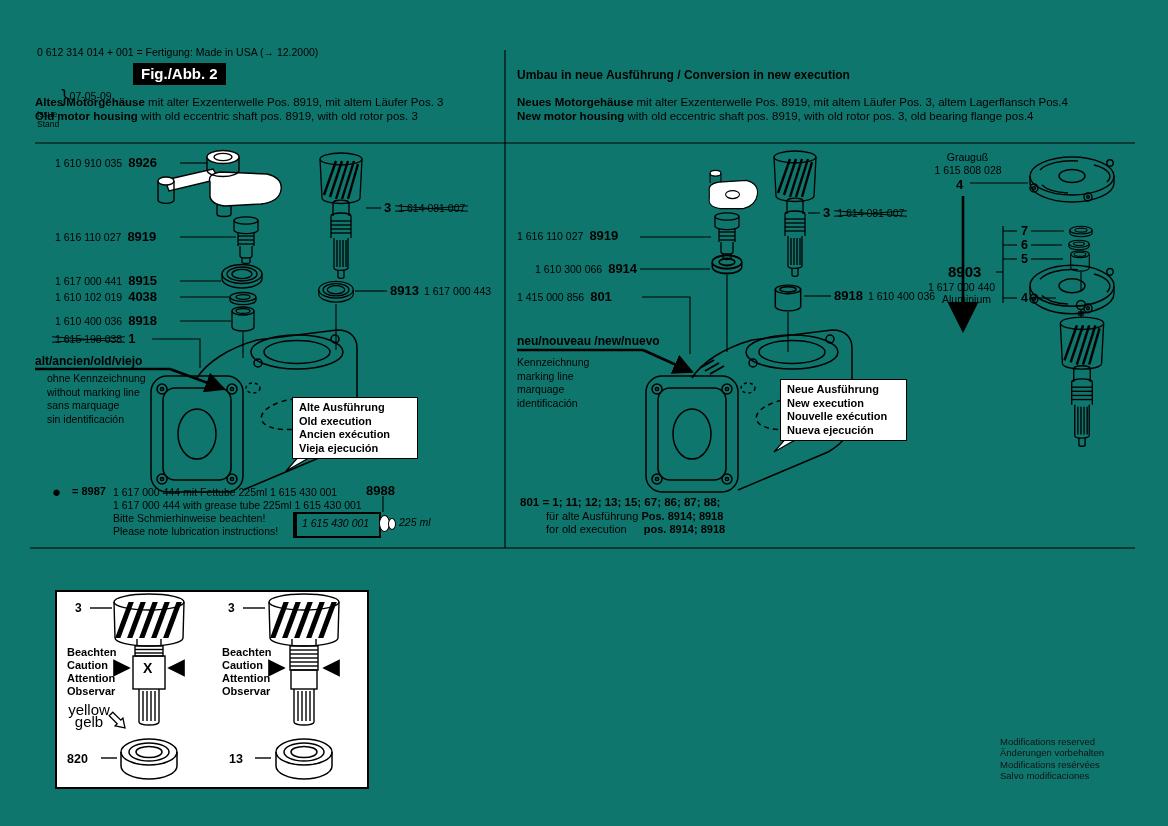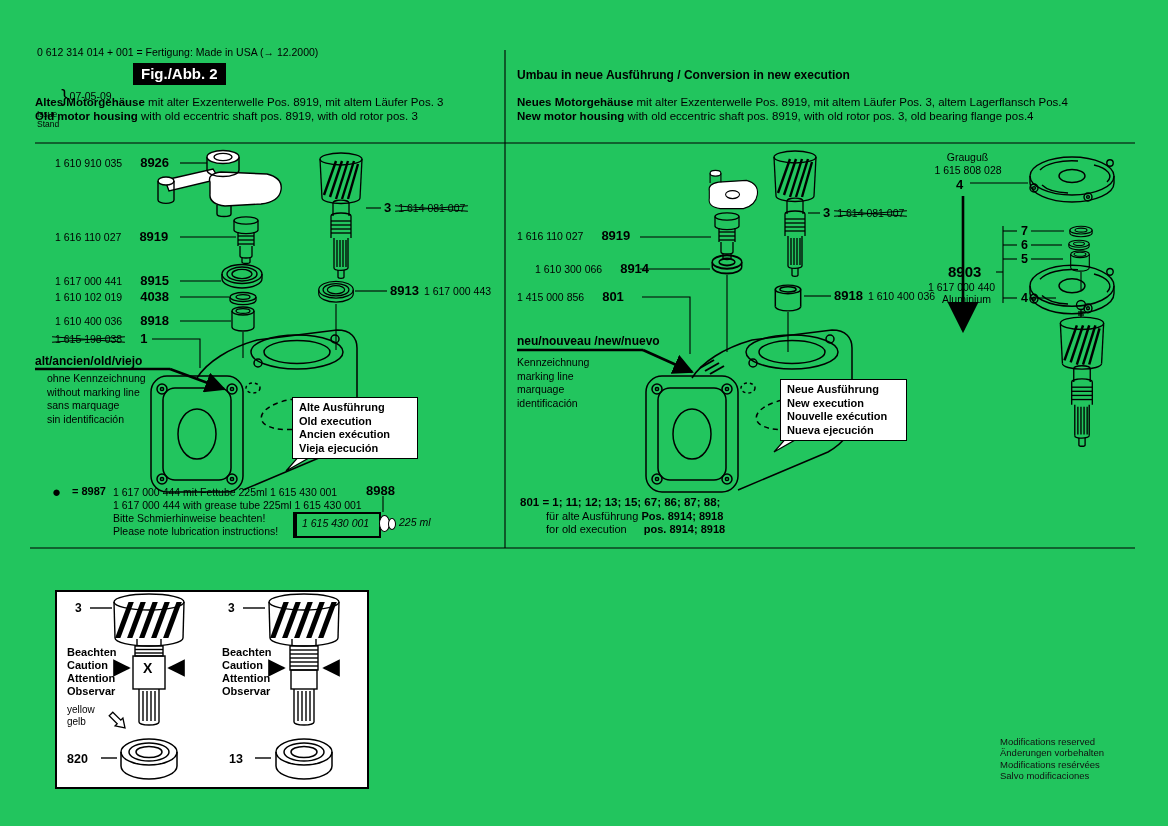--- a/index.html
+++ b/index.html
@@ -1,41 +1,41 @@
 <!DOCTYPE html>
 <html><head>
 <meta charset="utf-8">
 <style>
   html,body{margin:0;padding:0;background:#fff;}
   body{font-family:"Liberation Sans","DejaVu Sans",sans-serif;color:#000;}
-  #page{position:relative;width:1168px;height:826px;background:#22c55e;overflow:hidden;}
+  #page{position:relative;width:1168px;height:826px;background:#0f766e;overflow:hidden;}
   .abs{position:absolute;}
   .b{font-weight:bold;}
   .fs10{font-size:10.5px;}
   .fs11{font-size:11px;}
   .title{font-size:11.5px;white-space:nowrap;}
   .pnum{font-size:10.5px;white-space:nowrap;}
-  .ppos{font-size:13px;font-weight:bold;margin-left:18px;}
+  .ppos{font-size:13px;font-weight:bold;margin-left:6px;}
   .part-row{display:flex;align-items:baseline;white-space:nowrap;}
   .note-line{display:block;font-size:10.5px;line-height:13px;white-space:nowrap;}
   .note4{font-size:10.5px;line-height:13.5px;}
   .note4 span{display:block;white-space:nowrap;}
   .exec-box{border:1.5px solid #000;background:#fff;padding:3px 6px;font-size:11px;font-weight:bold;line-height:13.5px;}
   .exec-box span{display:block;white-space:nowrap;}
   .struck{position:relative;display:inline-block;}
   .struck::before,.struck::after{content:"";position:absolute;left:-3px;right:-3px;top:50%;border-top:1.2px solid #000;}
   .struck::before{transform:rotate(4.5deg);}
   .struck::after{transform:rotate(-4.5deg);}
   .fig-badge{background:#000;color:#fff;font-weight:bold;font-size:15px;padding:2px 8px 3px 8px;white-space:nowrap;}
   .issue-col{font-size:8.5px;line-height:9.5px;margin-top:48px;}
   .brace{font-size:19px;font-weight:400;margin:0 2px;}
   .caution-box{border:2px solid #000;background:#fff;}
   .caution-lines{font-size:11px;font-weight:bold;line-height:13px;}
   .caution-lines span{display:block;white-space:nowrap;}
-  .yellow-note{font-size:10px;line-height:12px;text-align:left;}
+  .yellow-note{font-size:15px;line-height:12px;text-align:center;}
   .yellow-note span{display:block;}
   .footer-notes{font-size:9.5px;line-height:11.3px;color:#111;}
   .footer-notes span{display:block;white-space:nowrap;}
   .tube-body{position:absolute;left:0;top:0;width:82px;height:22px;border:2px solid #000;border-left:4px solid #000;}
   .tube-text{position:absolute;left:5px;top:3px;font-size:10.5px;font-style:italic;white-space:nowrap;}
   .tube-cap1{position:absolute;left:86px;top:3px;width:9px;height:15px;border:1.5px solid #000;border-radius:50%;background:#fff;}
   .tube-cap2{position:absolute;left:95px;top:6px;width:6px;height:10px;border:1.5px solid #000;border-radius:50%;background:#fff;}
   .tube-vol{position:absolute;left:106px;top:4px;font-size:10.5px;font-style:italic;white-space:nowrap;}
   svg{overflow:visible;}
   .lbl{white-space:nowrap;}

